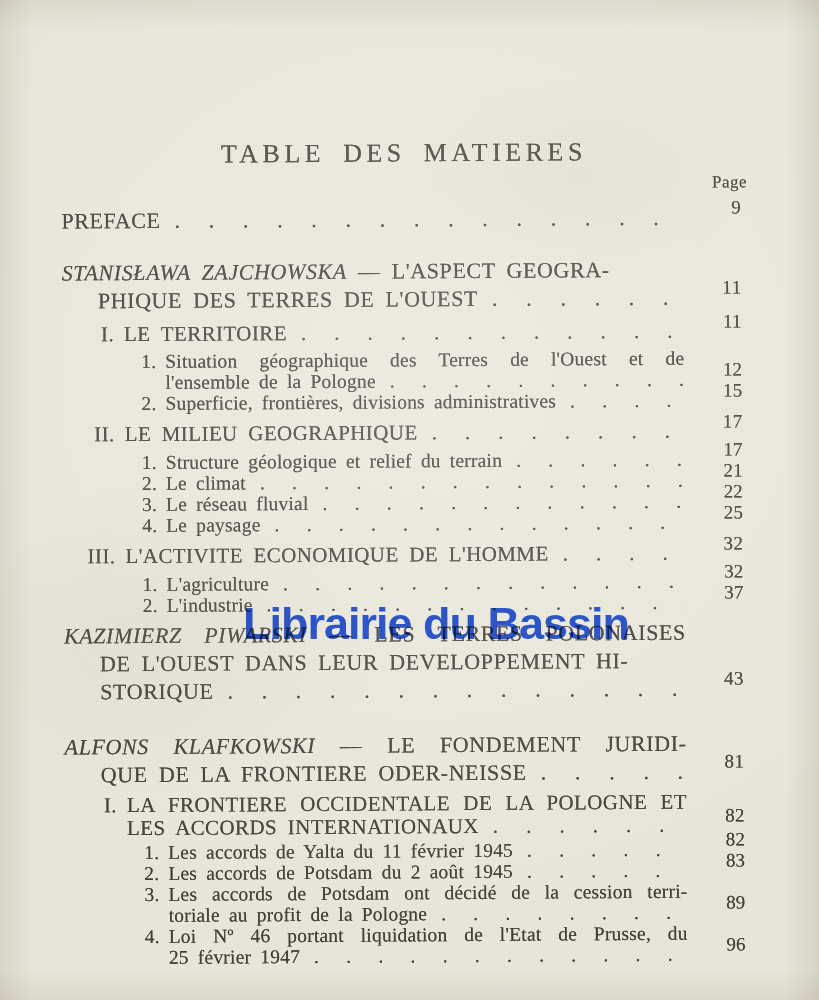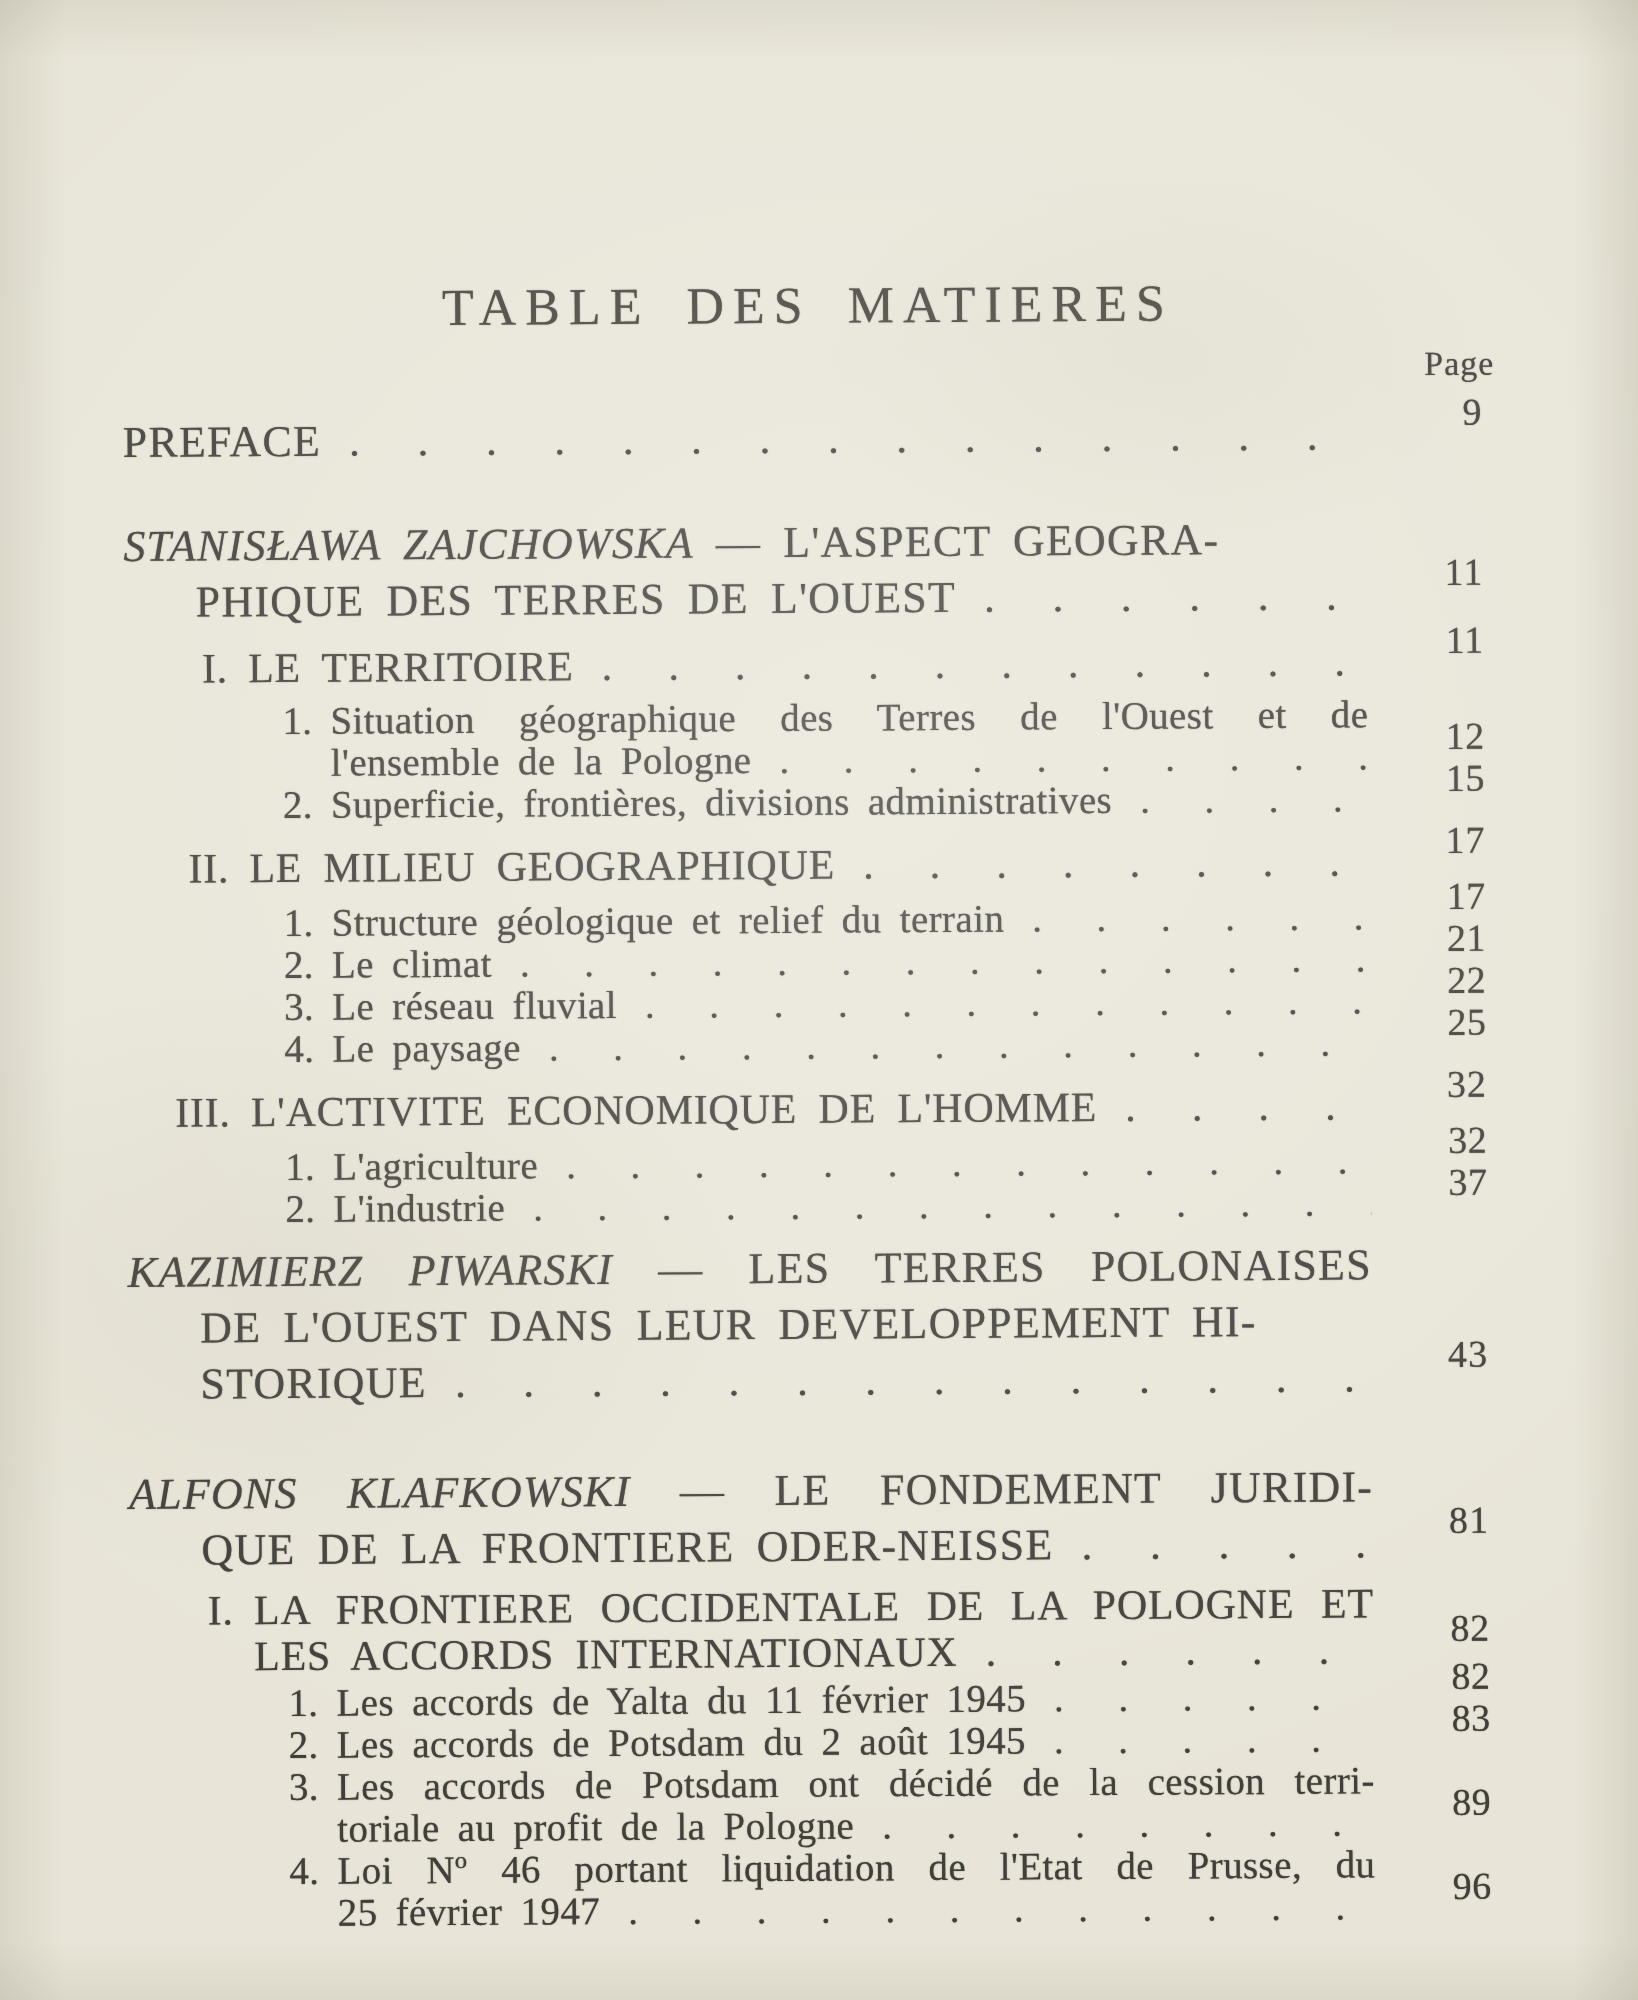--- a/index.html
+++ b/index.html
@@ -338,13 +338,14 @@
               <span class="t">25 février 1947</span>
               <span class="dots">. . . . . . . . . . . . . . . . . . . . . . . . . . . . . . . . . . . . . . . . </span>
             </div>
           </div>
           <div class="pnum">
             <span>96</span>
           </div>
         </div>
       </div>
   </div>
+  <div class="watermark">Librairie du Bassin</div>
 </div>
 
 </body></html>

